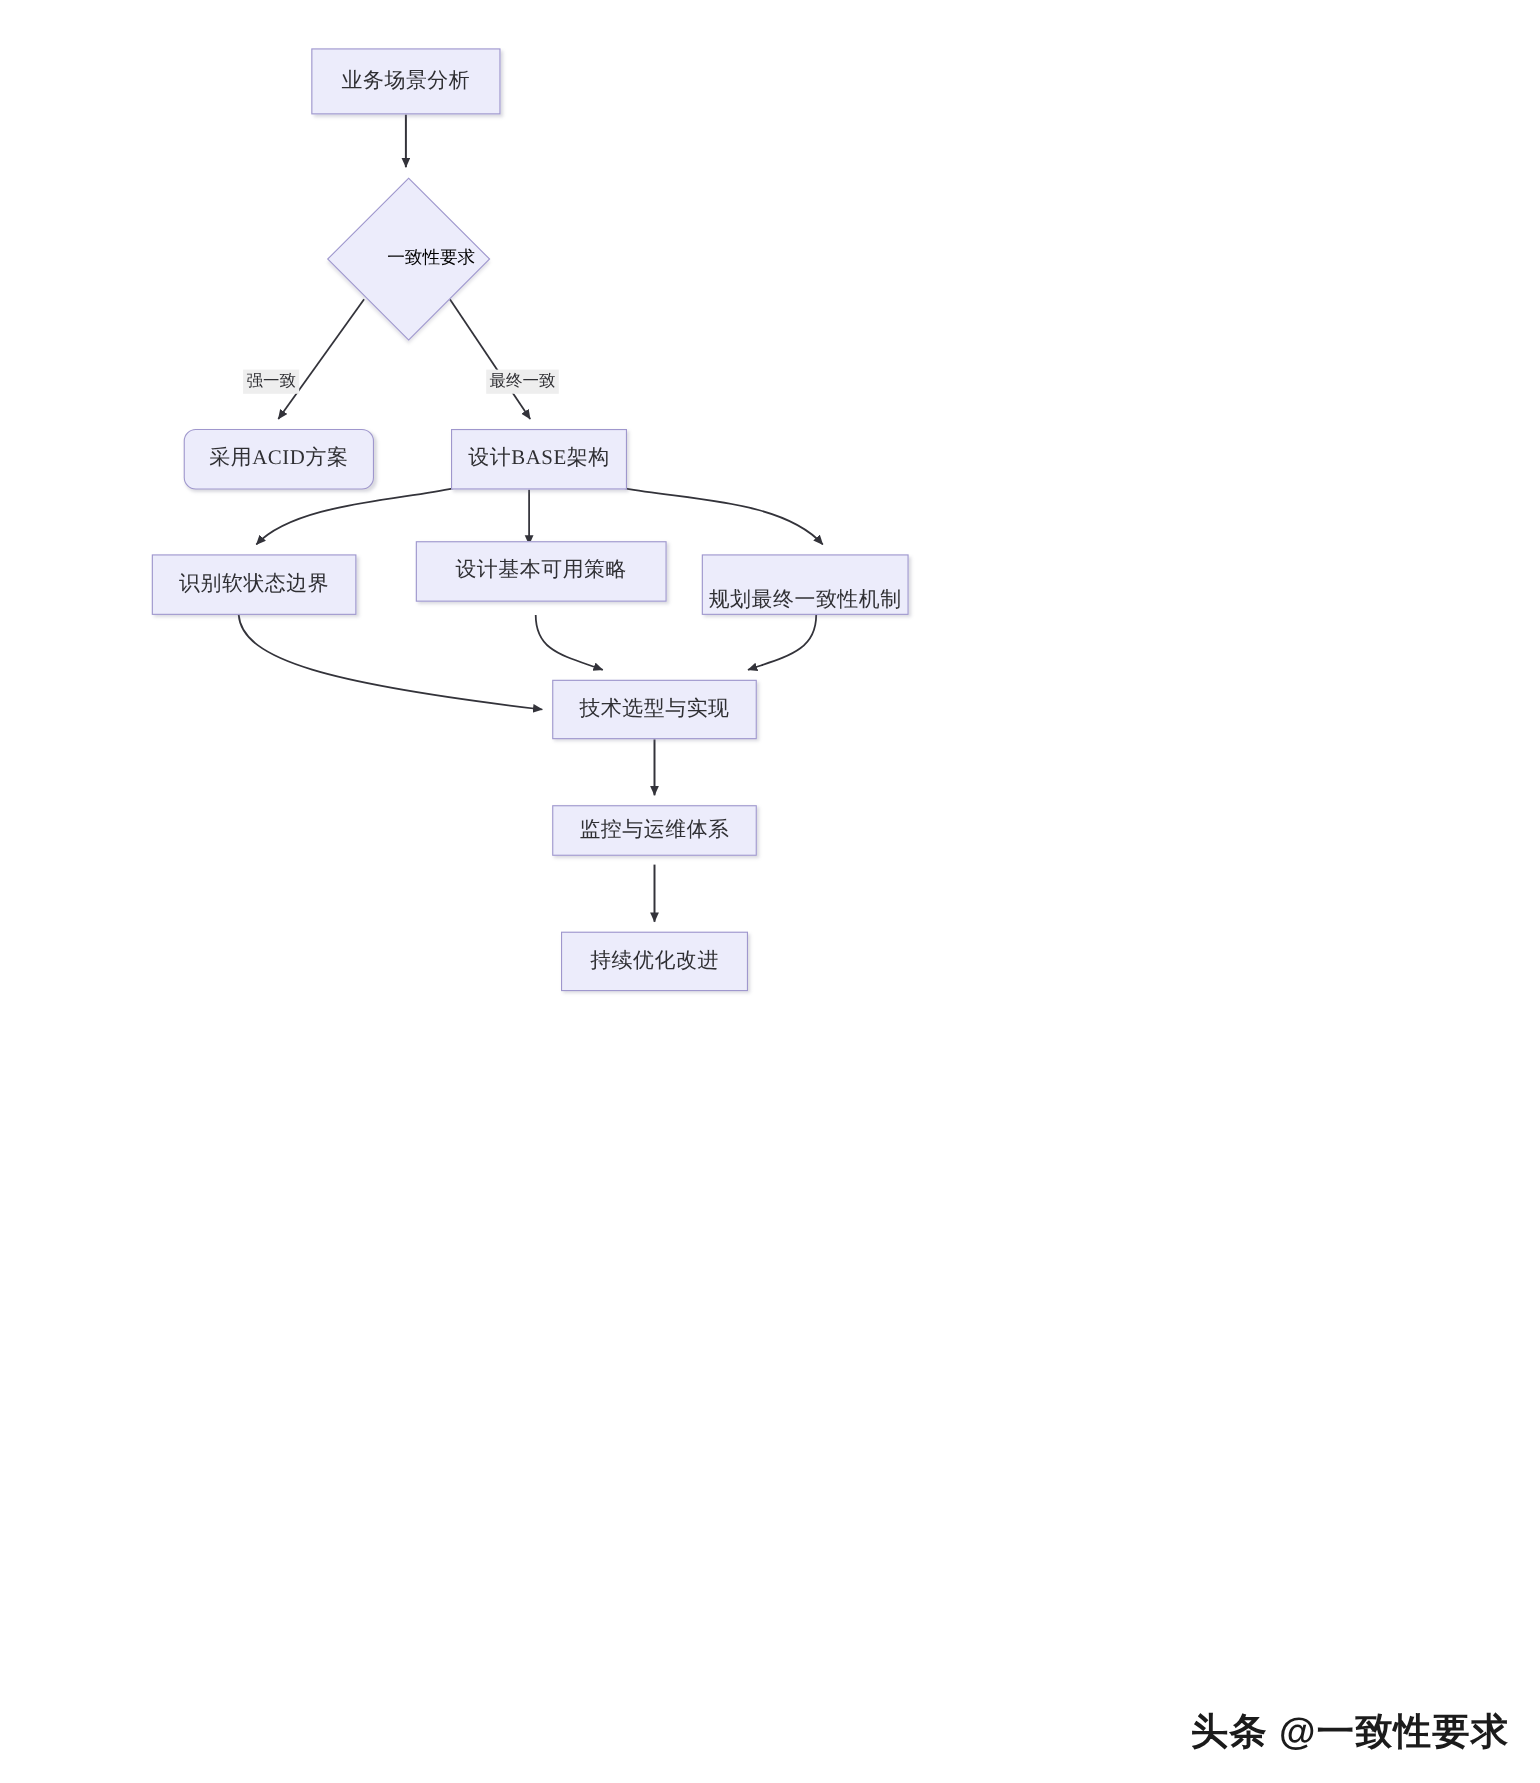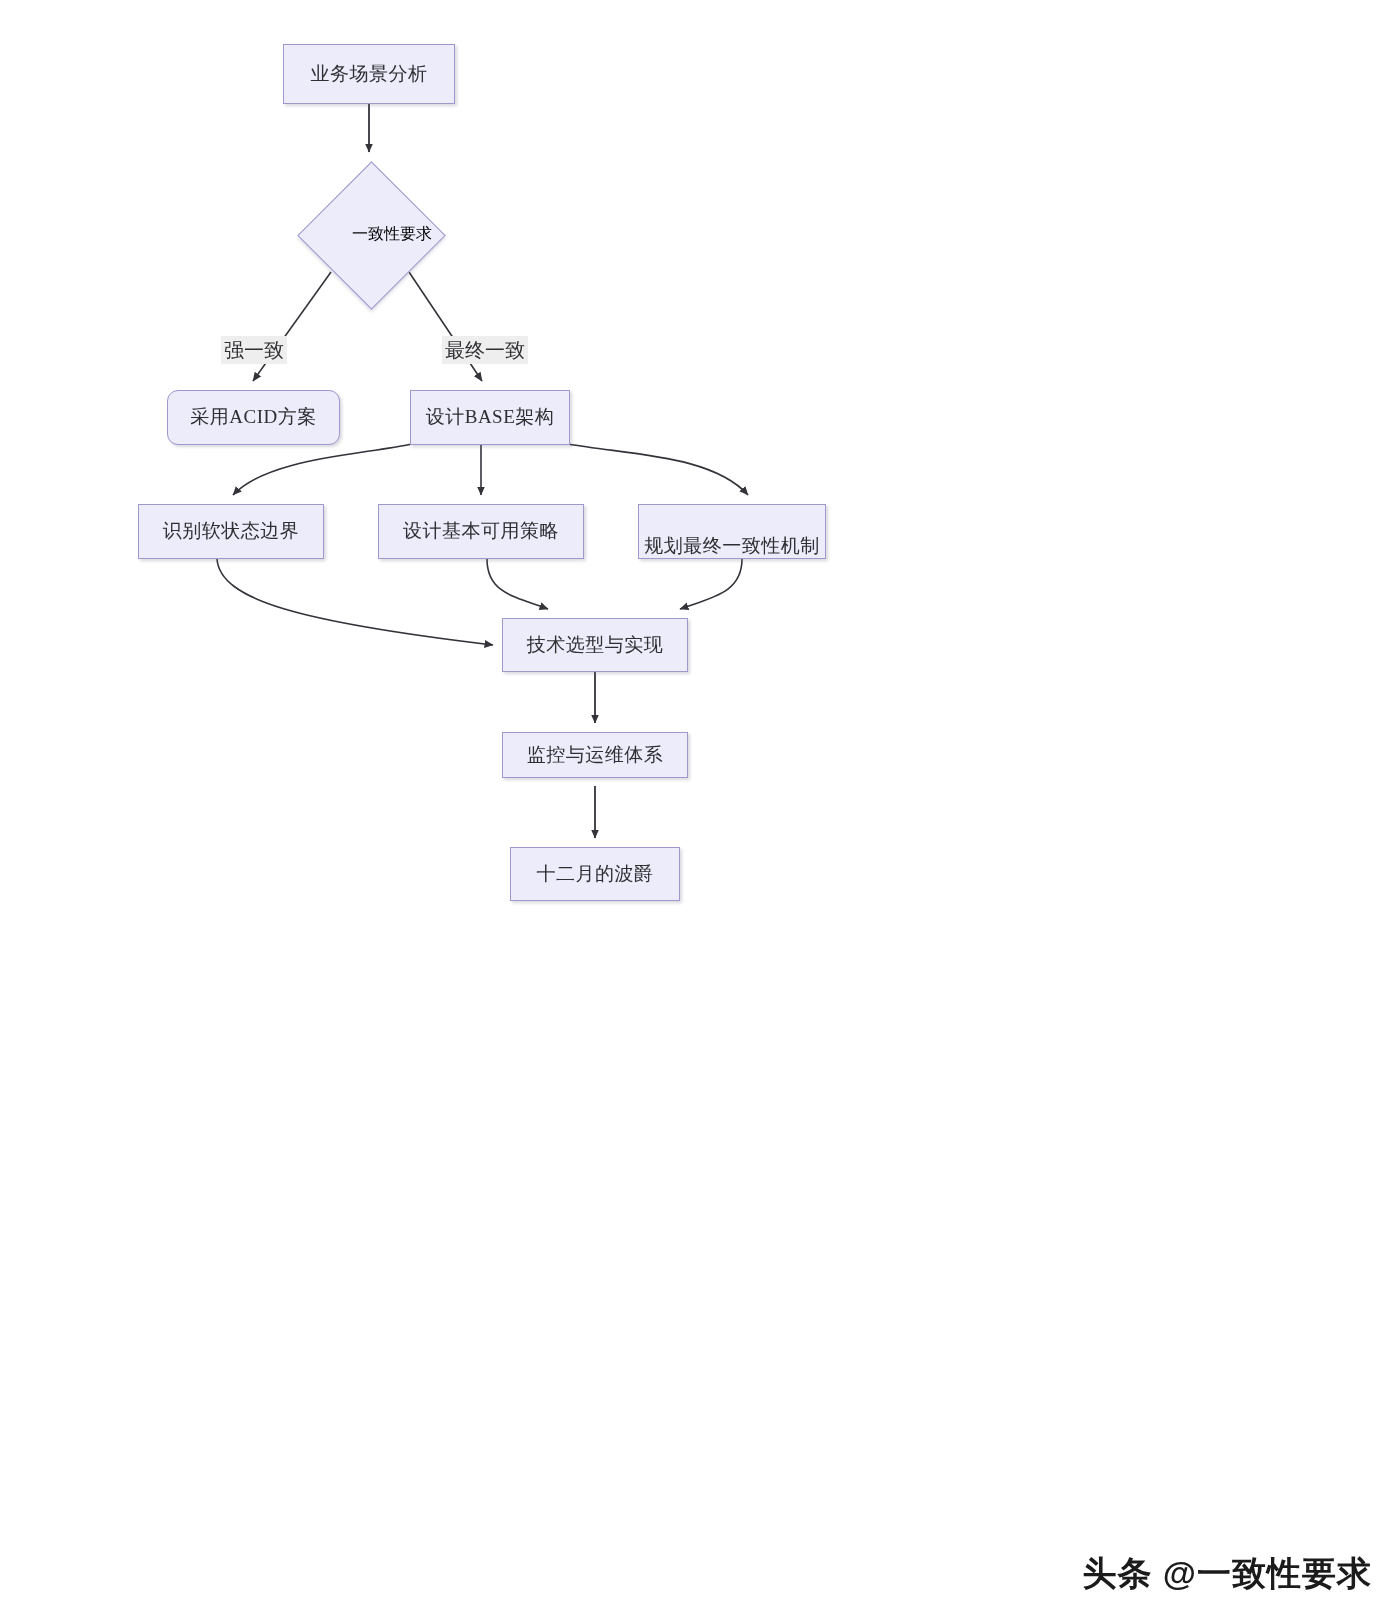--- a/index.html
+++ b/index.html
@@ -76,21 +76,21 @@
   .node-diamond .node-label {
     position: relative;
     z-index: 2;
     margin-left: 44px;
   }
 
   .edge-label {
     position: absolute;
     background: #eeeeee;
     color: #2f2f33;
-    font-size: 20px;
+    font-size: 15px;
     line-height: 1.2;
     padding: 2px 3px;
     white-space: nowrap;
     font-family: "Liberation Sans", "DejaVu Sans", sans-serif;
   }
 
   #watermark {
     position: absolute;
     right: 28px;
     bottom: 24px;
@@ -152,38 +152,38 @@
   </div>
 
   <div class="node" style="left:410px; top:390px; width:160px; height:55px;">
     <span class="node-label">设计BASE架构</span>
   </div>
 
   <div class="node" style="left:138px; top:504px; width:186px; height:55px;">
     <span class="node-label">识别软状态边界</span>
   </div>
 
-  <div class="node" style="left:378px; top:504px; width:206px; height:55px;">
+  <div class="node" style="left:378px; top:492px; width:228px; height:55px;">
     <span class="node-label">设计基本可用策略</span>
   </div>
 
   <div class="node" style="left:638px; top:504px; width:188px; height:55px;align-items:flex-end;">
     <span class="node-label">规划最终一致性机制</span>
   </div>
 
   <div class="node" style="left:502px; top:618px; width:186px; height:54px;">
     <span class="node-label">技术选型与实现</span>
   </div>
 
   <div class="node" style="left:502px; top:732px; width:186px; height:46px;">
     <span class="node-label">监控与运维体系</span>
   </div>
 
   <div class="node" style="left:510px; top:847px; width:170px; height:54px;">
-    <span class="node-label">十二月的波爵</span>
+    <span class="node-label">持续优化改进</span>
   </div>
 
   <div class="edge-label" style="left:221px; top:336px;">强一致</div>
 
   <div class="edge-label" style="left:442px; top:336px;">最终一致</div>
 
   <div id="watermark">头条 @一致性要求</div>
 
 </div>
 

